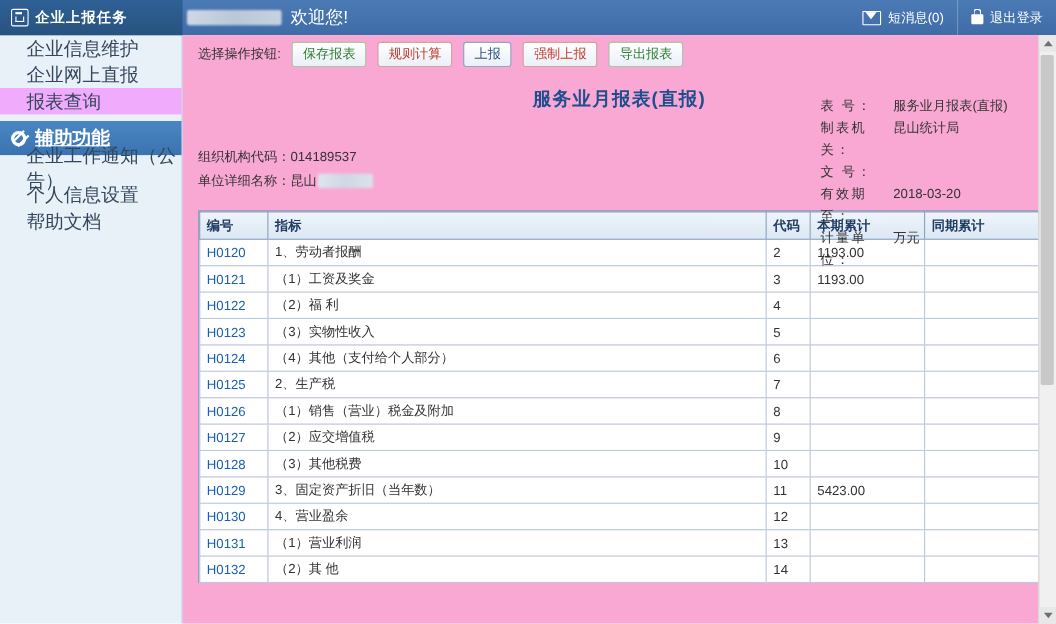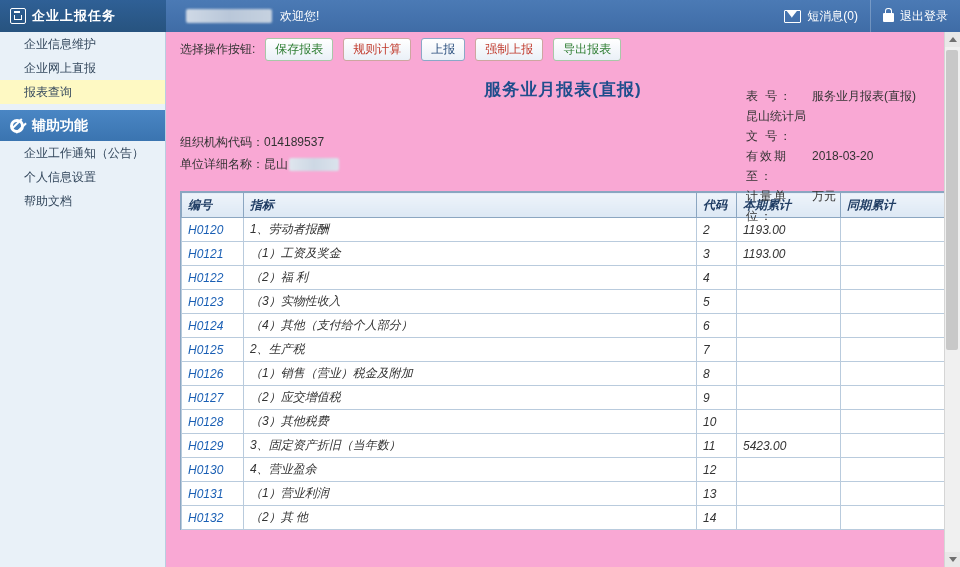--- a/index.html
+++ b/index.html
@@ -64,23 +64,23 @@
     position: absolute;
     left: 3px; top: 6px;
     width: 6px; height: 4px;
     border: 1px solid #ffffff;
     border-top: 0;
   }
   .topbar-welcome {
     display: flex;
     align-items: center;
     gap: 8px;
-    padding-left: 20px;
+    padding-left: 4px;
     color: #ffffff;
-    font-size: 12px;
+    font-size: 16px;
   }
   .blur-name {
     display: inline-block;
     width: 86px;
     height: 14px;
     background: linear-gradient(90deg,#cfd9e6,#b9c7d9,#c6d2e0);
     filter: blur(1.2px);
     border-radius: 2px;
   }
   .topbar-right {
@@ -145,27 +145,28 @@
     width: 166px;
     flex: 0 0 166px;
     background: #e9f1f8;
     border-right: 1px solid #b9cde0;
     box-sizing: border-box;
   }
   .side-group {
     height: 31px;
     background: linear-gradient(#4a86c4, #3a74b0);
     color: #ffffff;
-    font-size: 14px;
+    font-size: 17px;
     font-weight: bold;
     display: flex;
     align-items: center;
     gap: 8px;
     padding-left: 10px;
     box-sizing: border-box;
+    text-decoration: underline;
   }
   .gear-ico {
     width: 14px; height: 14px;
     border-radius: 50%;
     border: 3px solid #ffffff;
     box-sizing: border-box;
     position: relative;
     flex: 0 0 auto;
   }
   .gear-ico:before {
@@ -175,27 +176,27 @@
     width: 4px; height: 14px;
     border-left: 2px solid #ffffff;
     border-right: 2px solid #ffffff;
     transform: rotate(45deg);
   }
   .side-item {
     height: 24px;
     display: flex;
     align-items: center;
     padding-left: 24px;
-    font-size: 12px;
+    font-size: 17px;
     color: #33475c;
     cursor: pointer;
     box-sizing: border-box;
   }
   .side-item.active {
-    background: #fef9c3;
+    background: #f0abfc;
     font-weight: normal;
   }
   .side-spacer { height: 6px; }
   
   .main {
     flex: 1 1 auto;
     background: #f9a8d4;
     position: relative;
     overflow: hidden;
   }
@@ -263,21 +264,20 @@
   .tbl-wrap {
     margin: 16px 14px 0 14px;
     border: 1px solid #8ba6c1;
     border-bottom: 0;
   }
   table.report {
     border-collapse: collapse;
     width: 100%;
     font-size: 12px;
     table-layout: fixed;
-    font-style: italic;
   }
   table.report th {
     background: linear-gradient(#eef4fa, #dce8f4);
     border: 1px solid #8ba6c1;
     height: 24px;
     font-weight: bold;
     color: #1f3c63;
     text-align: left;
     padding: 0 6px;
     font-size: 12px;
@@ -397,20 +397,21 @@
       </div>
 
       <div class="report-title">服务业月报表(直报)</div>
 
       <div class="meta-block">
         <div class="meta-row">
           <span class="meta-k">表 号：</span>
           <span class="meta-v">服务业月报表(直报)</span>
         </div>
         <div class="meta-row">
+          <span class="meta-k">制表机关：</span>
           <span class="meta-v">昆山统计局</span>
         </div>
         <div class="meta-row">
           <span class="meta-k">文 号：</span>
           <span class="meta-v"></span>
         </div>
         <div class="meta-row">
           <span class="meta-k">有效期至：</span>
           <span class="meta-v">2018-03-20</span>
         </div>

